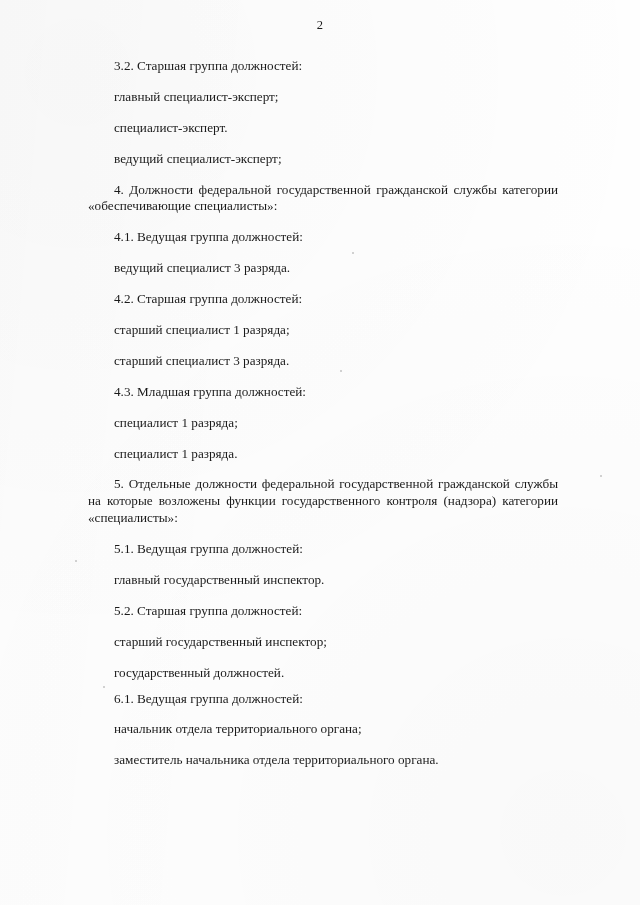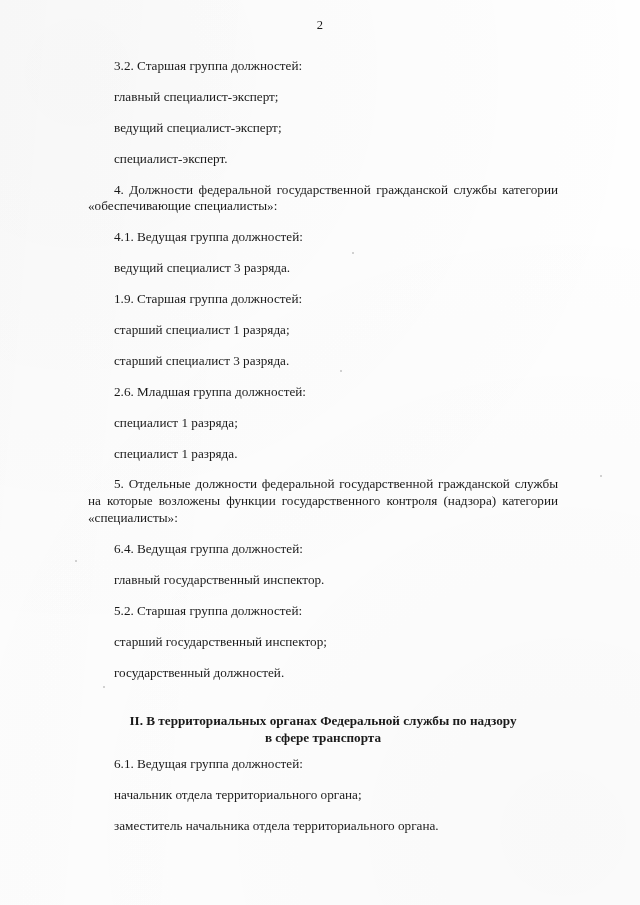--- a/index.html
+++ b/index.html
@@ -83,46 +83,42 @@
 <body>
 
 <div class="page">
 
   <div class="page-number">2</div>
 
   <div class="content">
 
     <p class="para">3.2. Старшая группа должностей:</p>
     <p class="para">главный специалист-эксперт;</p>
+    <p class="para">специалист-эксперт.</p>
     <p class="para">ведущий специалист-эксперт;</p>
-    <p class="para">специалист-эксперт.</p>
 
     <p class="para just">4. Должности федеральной государственной гражданской службы категории «обеспечивающие специалисты»:</p>
 
     <p class="para">4.1. Ведущая группа должностей:</p>
     <p class="para">ведущий специалист 3 разряда.</p>
-    <p class="para">1.9. Старшая группа должностей:</p>
+    <p class="para">4.2. Старшая группа должностей:</p>
     <p class="para">старший специалист 1 разряда;</p>
     <p class="para">старший специалист 3 разряда.</p>
-    <p class="para">2.6. Младшая группа должностей:</p>
+    <p class="para">4.3. Младшая группа должностей:</p>
     <p class="para">специалист 1 разряда;</p>
     <p class="para">специалист 1 разряда.</p>
 
     <p class="para just">5. Отдельные должности федеральной государственной гражданской службы на которые возложены функции государственного контроля (надзора) категории «специалисты»:</p>
 
-    <p class="para">6.4. Ведущая группа должностей:</p>
+    <p class="para">5.1. Ведущая группа должностей:</p>
     <p class="para">главный государственный инспектор.</p>
     <p class="para">5.2. Старшая группа должностей:</p>
     <p class="para">старший государственный инспектор;</p>
     <p class="para">государственный должностей.</p>
 
-    <p class="heading">
-      <span>II. В территориальных органах Федеральной службы по надзору</span>
-      <span class="heading-line2">в сфере транспорта</span>
-    </p>
 
     <p class="para tight">6.1. Ведущая группа должностей:</p>
     <p class="para">начальник отдела территориального органа;</p>
     <p class="para">заместитель начальника отдела территориального органа.</p>
 
   </div>
 
   <span class="speck" style="left:103px; top:686px; width:2px; height:2px;"></span>
   <span class="speck" style="left:352px; top:252px; width:2px; height:2px;"></span>
   <span class="speck" style="left:340px; top:370px; width:2px; height:2px;"></span>

